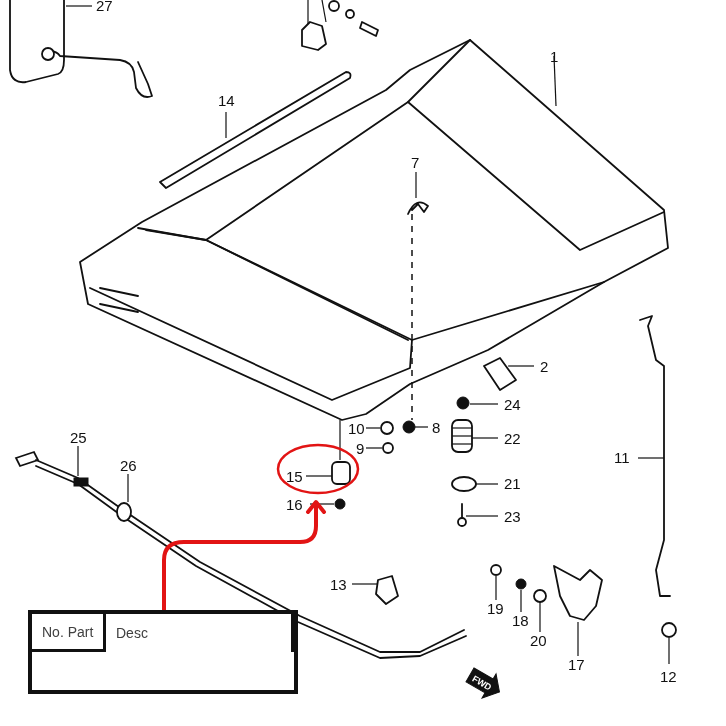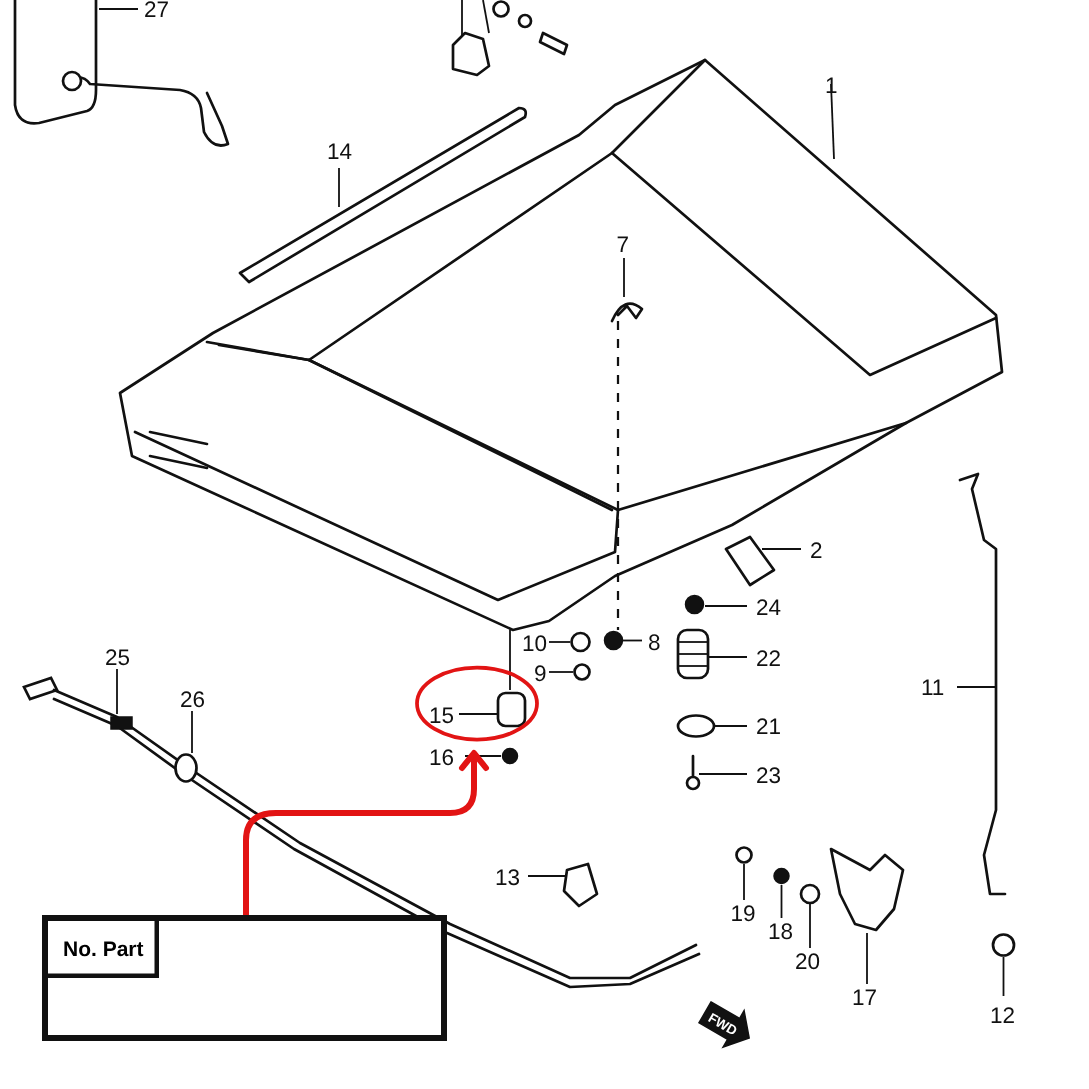--- a/index.html
+++ b/index.html
@@ -5,21 +5,21 @@
   html, body { margin:0; padding:0; background:#ffffff; }
   body { width:726px; height:726px; position:relative; overflow:hidden; font-family:"Liberation Sans", sans-serif; }
   #diagram { position:absolute; left:0; top:0; width:726px; height:726px; }
   svg text { font-family:"Liberation Sans", sans-serif; font-size:15px; fill:#111; }
   .ln { stroke:#111; stroke-width:1.8; fill:none; stroke-linecap:round; stroke-linejoin:round; }
   .thin { stroke:#111; stroke-width:1.2; fill:none; }
   .part { stroke:#111; stroke-width:1.8; fill:#fff; }
   .dark { fill:#111; stroke:#111; }
   .red { stroke:#e21414; stroke-width:4; fill:none; stroke-linecap:round; stroke-linejoin:round; }
   #info-table { position:absolute; left:28px; top:610px; width:270px; height:84px; border:4px solid #111; box-sizing:border-box; background:#fff; display:grid; grid-template-columns:74px 1fr; grid-template-rows:1fr 1fr; }
-  #info-table div { display:flex; align-items:center; font-weight:bold; font-size:14px; color:#000000; padding-left:10px; box-sizing:border-box; }
+  #info-table div { display:flex; align-items:center; font-weight:normal; font-size:14px; color:#404040; padding-left:10px; box-sizing:border-box; }
   .cell-l { border-right:3px solid #111; }
   .row1 { border-bottom:3px solid #111; }
 </style>
 </head>
 <body>
 
 <svg id="diagram" viewBox="0 0 726 726">
 
   <g>
     <path class="ln" d="M10 0 L10 70 Q12 84 26 82 L58 74 Q64 72 64 60 L64 0"></path>
@@ -148,13 +148,14 @@
   <text x="568" y="670">17</text>
   <text x="660" y="682">12</text>
 
   <ellipse cx="318" cy="469" rx="40" ry="24" stroke="#e21414" stroke-width="2.5" fill="none"></ellipse>
   <path class="red" d="M164 612 L164 560 Q164 542 184 542 L300 542 Q316 542 316 526 L316 504"></path>
   <path class="red" d="M308 512 L316 502 L324 512"></path>
 </svg>
 
 <div id="info-table">
   <div class="cell-l row1">No. Part</div>
+  <div class="cell-l">Desc</div>
 </div>
 
 </body></html>

